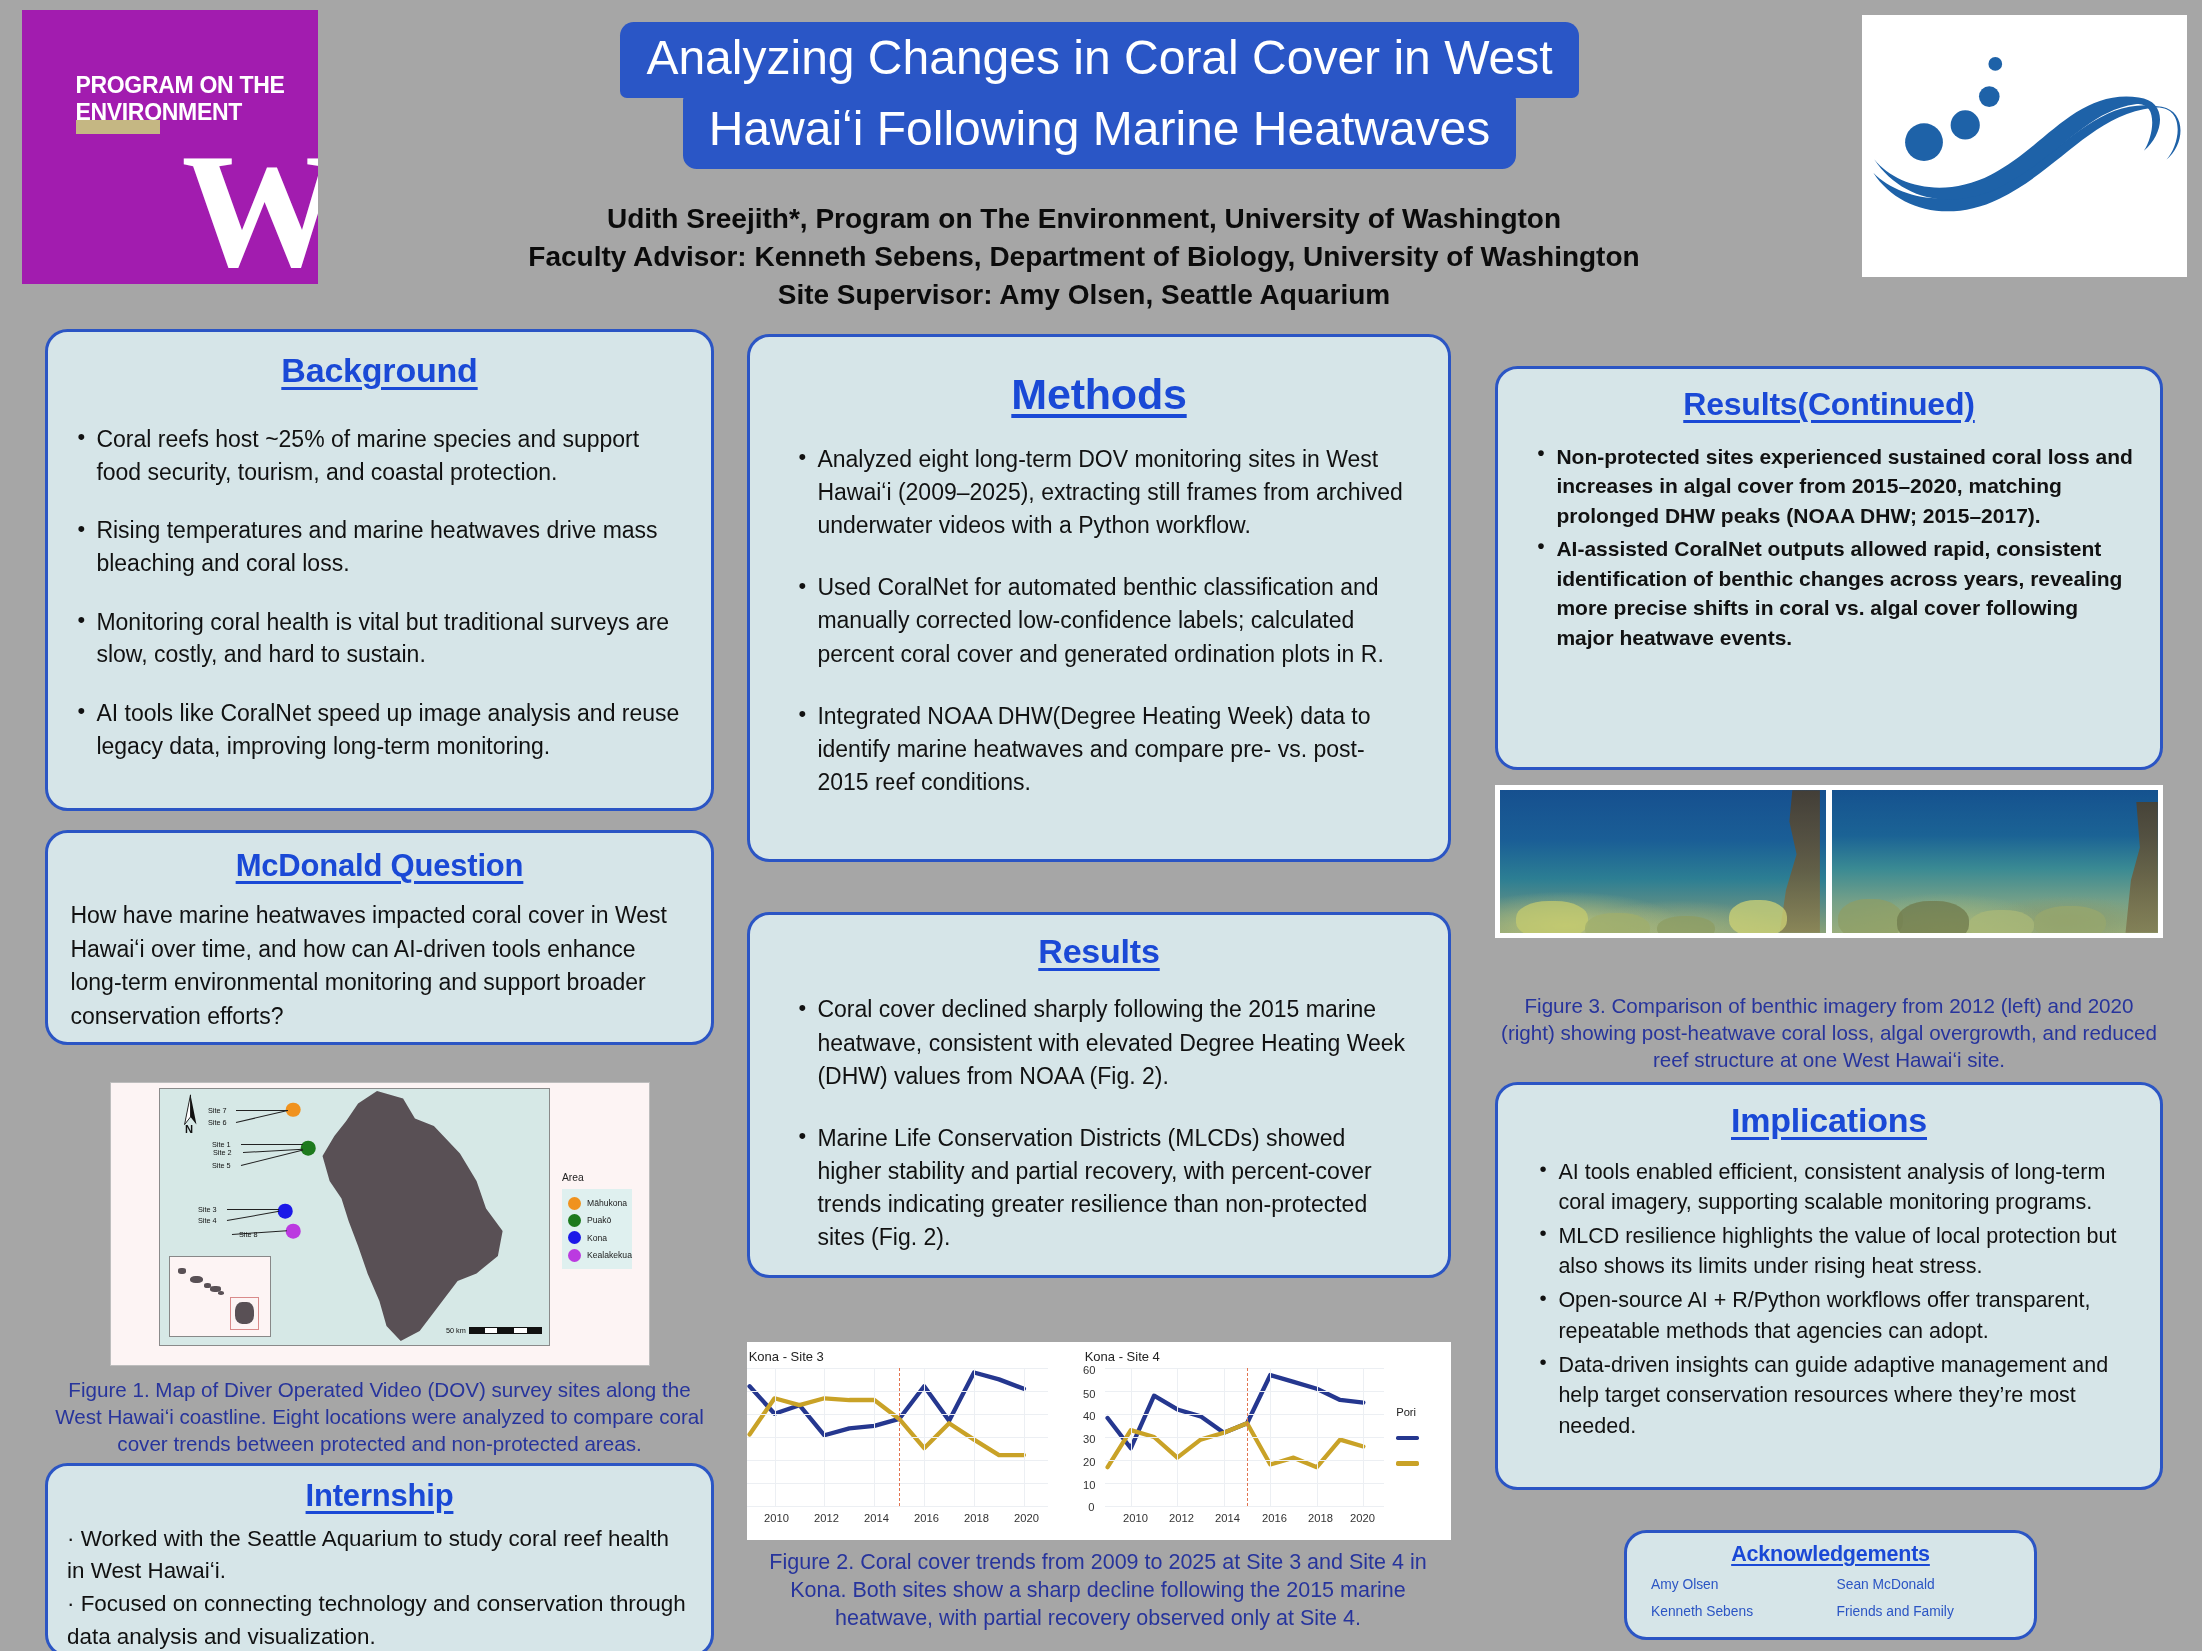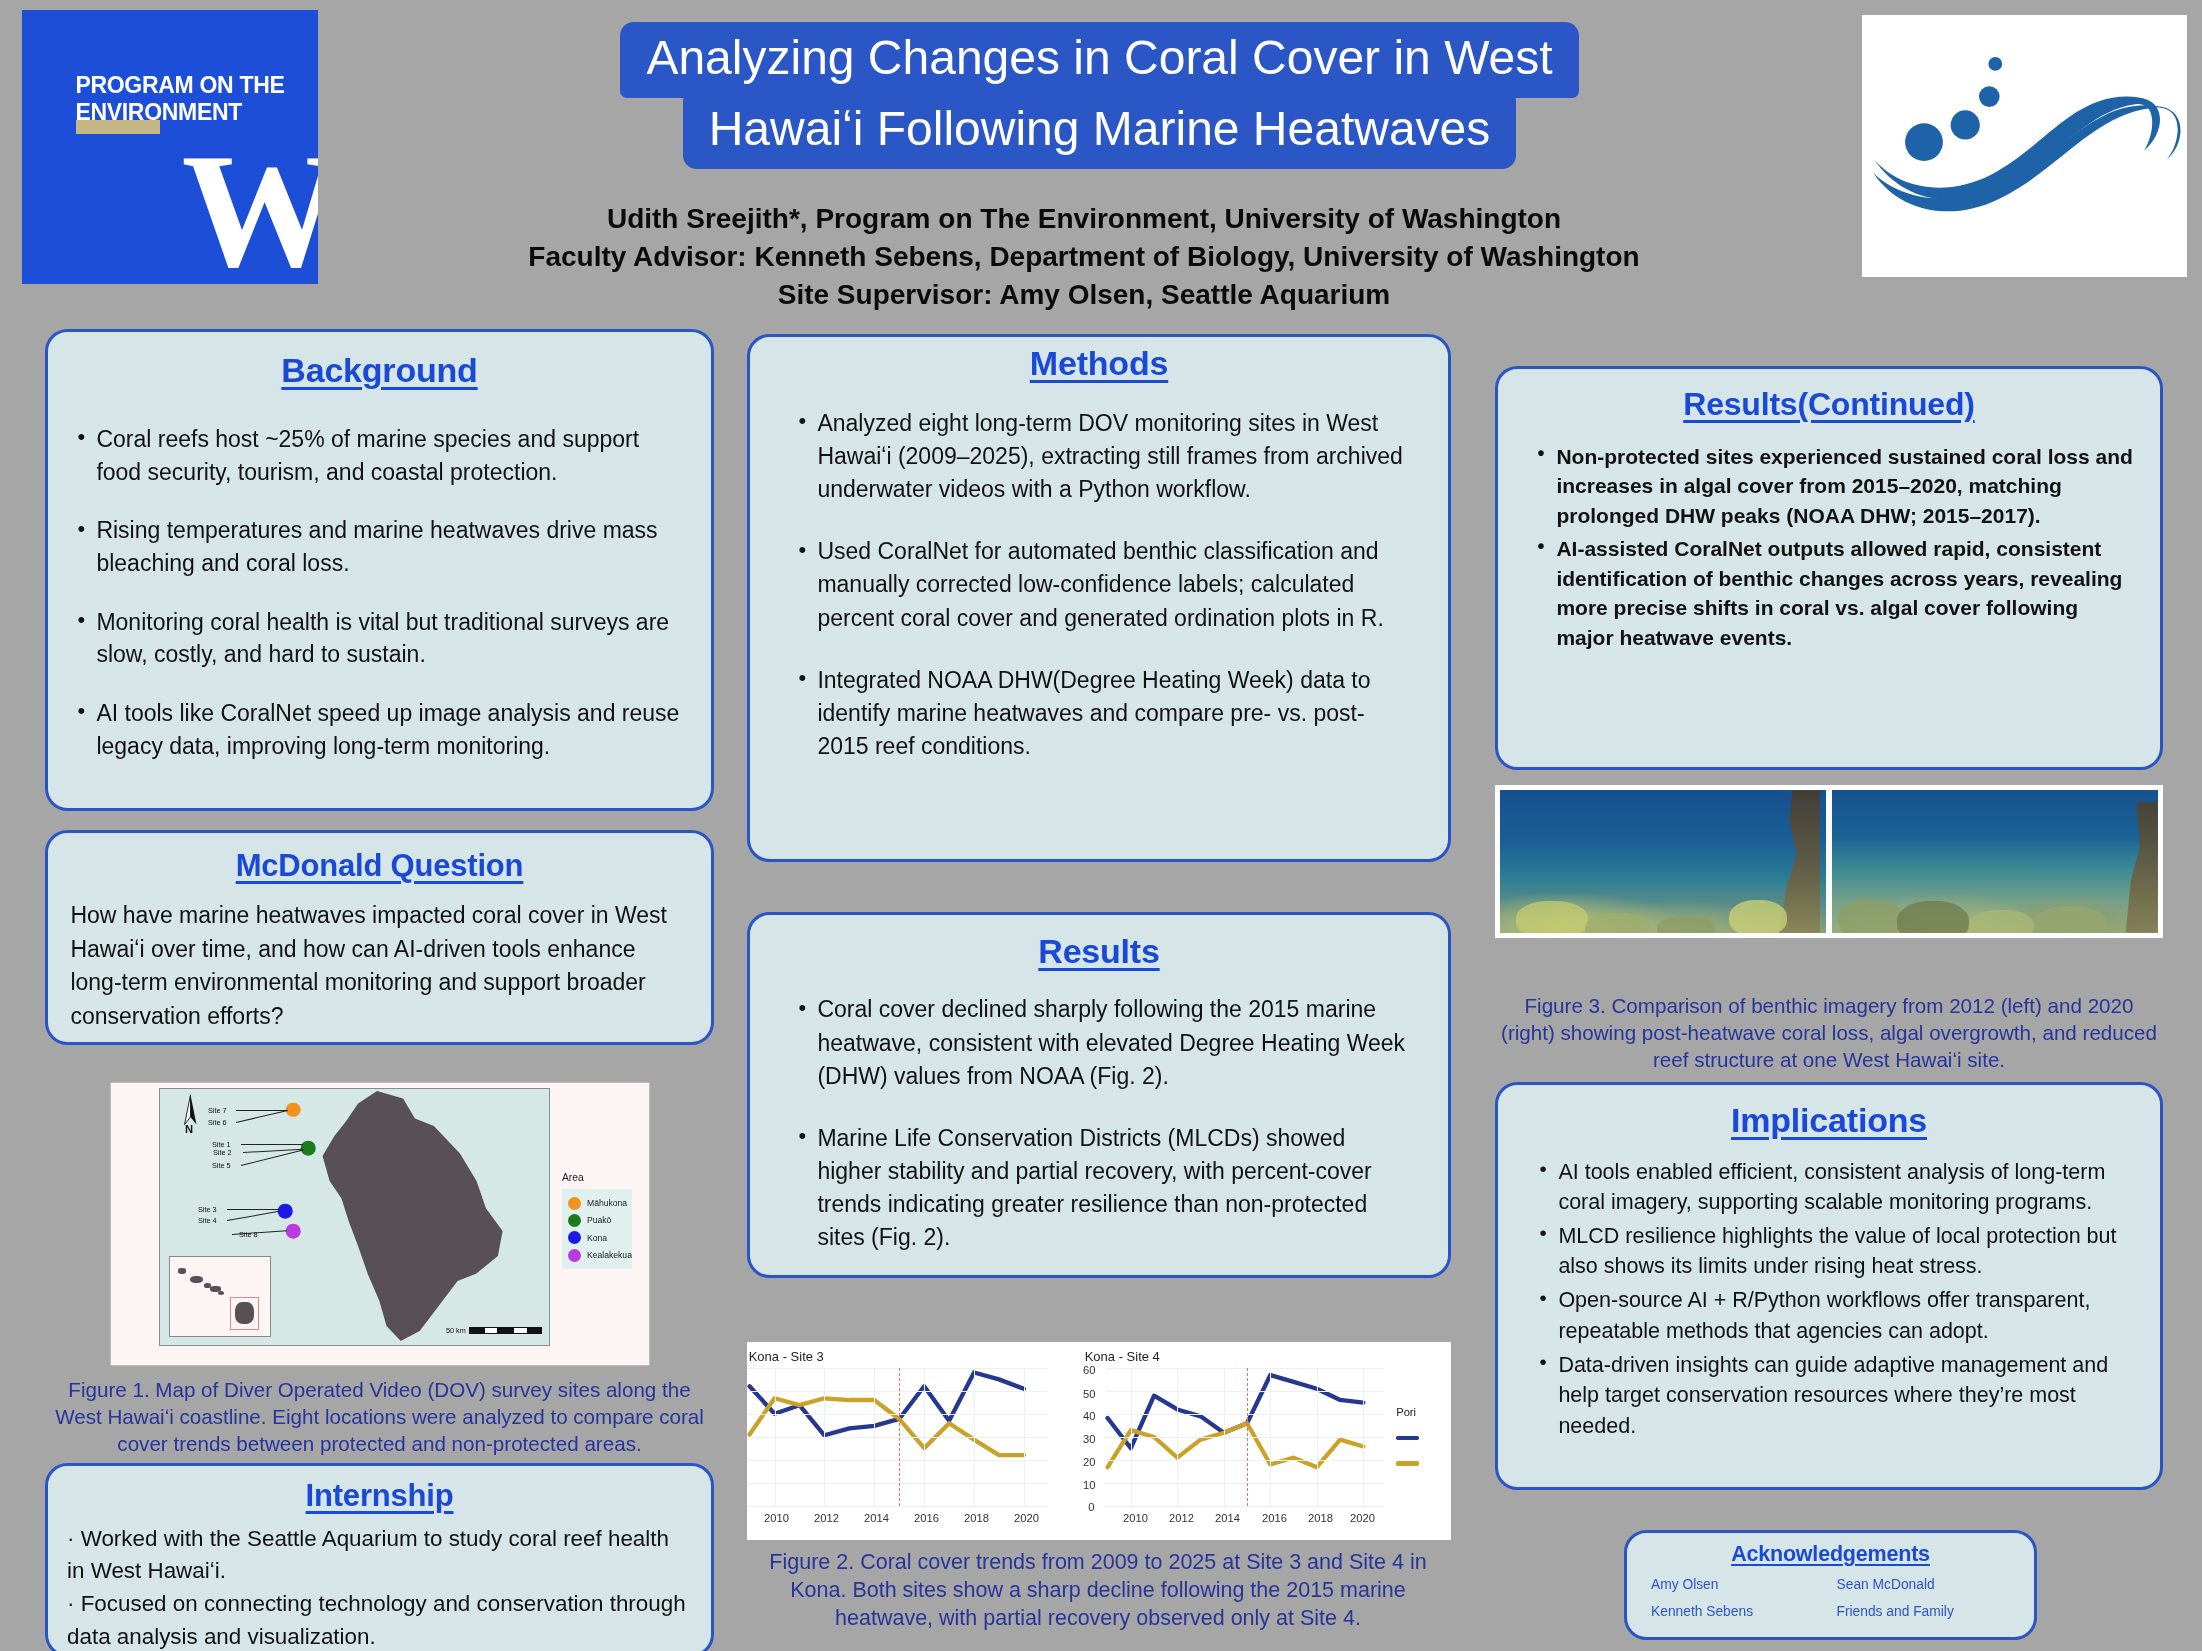--- a/index.html
+++ b/index.html
@@ -7,21 +7,21 @@
     width: 2203px; height: 1652px;
     background: #a6a6a6;
     font-family: "Liberation Sans", sans-serif;
     overflow: hidden;
   }
   .poster { position: relative; width: 2203px; height: 1652px; }
 
   
   .uw-logo {
     position: absolute; left: 22.4px; top: 10.3px; width: 296px; height: 274px;
-    background: #1d4ed8; overflow: hidden;
+    background: #a21caf; overflow: hidden;
   }
   .uw-logo .pote {
     position: absolute; left: 53px; top: 62px;
     color: #ffffff; font-weight: bold; font-size: 23px; line-height: 1.18;
     letter-spacing: -0.3px;
   }
   .uw-logo .bar {
     position: absolute; left: 54px; top: 110px; width: 84px; height: 13.8px;
     background: #c5b783;
   }
@@ -87,21 +87,21 @@
   #p-research .panel-title { font-size: 31px; margin-top: 14.6px; }
   #p-research .body {
     margin: 15.5px 34px 0 22.4px; font-size: 23px; line-height: 1.46; color:#111;
   }
 
   #p-internship { left: 45px; top: 1463px; width: 669px; height: 194px; }
   #p-internship .panel-title { font-size: 31px; margin-top: 12px; }
   #p-internship .body { margin: 8.6px 22.4px 0 19px; font-size: 22.4px; line-height: 1.46; color:#111; }
 
   #p-methods { left: 747px; top: 334px; width: 704px; height: 528px; }
-  #p-methods .panel-title { font-size: 34px; margin-top: 7px; }
+  #p-methods .panel-title { font-size: 43px; margin-top: 33px; }
   #p-methods ul { margin: 24px 38px 0 45px; font-size: 23px; line-height: 1.44; }
   #p-methods li { margin-bottom: 29px; }
 
   #p-results { left: 747px; top: 912px; width: 704px; height: 366px; }
   #p-results .panel-title { font-size: 34px; margin-top: 17px; }
   #p-results ul { margin: 22.4px 34px 0 45px; font-size: 23px; line-height: 1.44; }
   #p-results li { margin-bottom: 29px; }
 
   #p-results-cont { left: 1495px; top: 366px; width: 668px; height: 404px; }
   #p-results-cont .panel-title { font-size: 32px; margin-top: 17px; }

